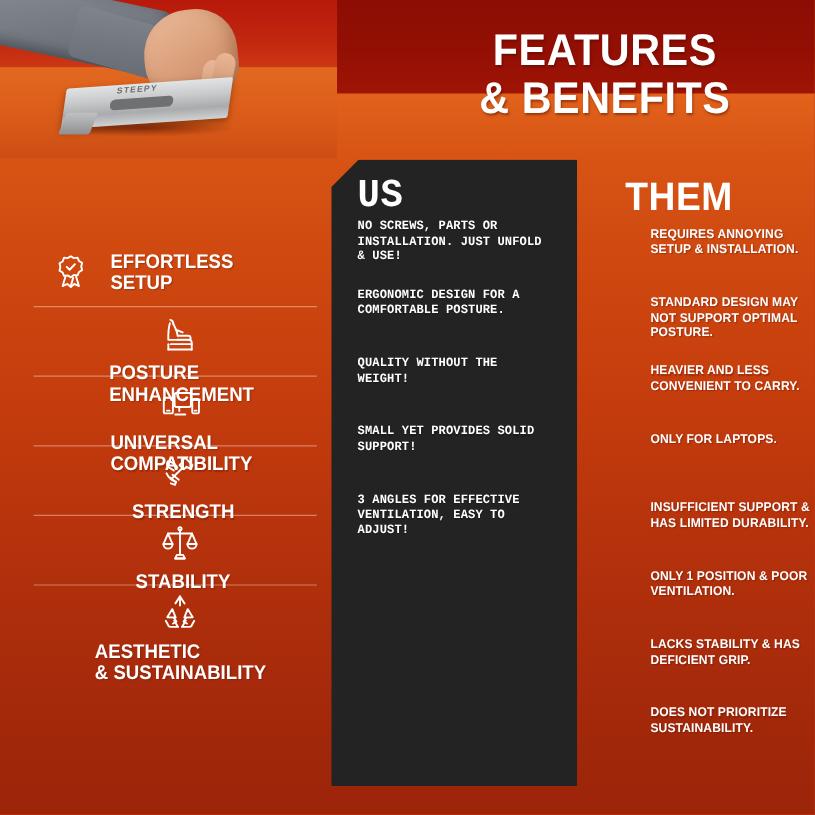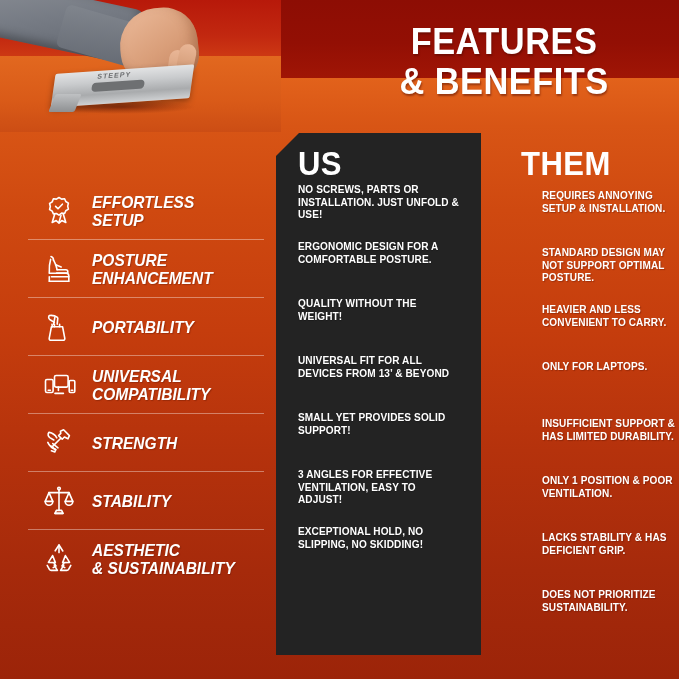--- a/index.html
+++ b/index.html
@@ -88,42 +88,43 @@
   }
   .header .line{
     color:#fff;font-weight:bold;font-size:37px;line-height:40px;
     letter-spacing:.5px;
     font-family:"Liberation Sans", sans-serif;
     transform:scaleX(.93);
     text-shadow:1px 2px 2px rgba(70,8,2,.45);
   }
   
   .features{
-    position:absolute;left:28px;top:182px;width:236px;font-style:italic;
+    position:absolute;left:28px;top:198px;width:236px;
   }
   .feature{
     position:relative;display:flex;align-items:center;height:57px;
     padding-left:8px;
   }
-  .feature + .feature{border-top:1px solid rgba(255,255,255,.38);}
+  .feature + .feature{border-top:1px solid rgba(255,255,255,.38);flex-direction:column;}
   .feature .ficon{
     width:46px;flex:0 0 46px;display:flex;align-items:center;justify-content:center;
   }
   .feature .ficon svg{display:block;}
   .feature .flabel{
     margin-left:10px;color:#fff;font-weight:bold;
     font-size:16.5px;line-height:18px;letter-spacing:0px;
     transform:scaleX(.94);transform-origin:left center;
     text-shadow:1px 1px 1px rgba(90,20,5,.35);
   }
   
   .us-panel{
     position:absolute;left:276px;top:133px;width:205px;height:522px;
     background:#232323;
     clip-path:polygon(23px 0,100% 0,100% 100%,0 100%,0 23px);
+    font-family:Liberation Mono, monospace;
   }
   .col-head{
     color:#fff;font-weight:bold;font-size:33px;line-height:34px;
     letter-spacing:.5px;transform:scaleX(.94);transform-origin:left center;
   }
   .us-head{position:absolute;left:22px;top:14px;}
   .us-items{position:absolute;left:22px;top:50px;width:172px;}
   .them-col{
     position:absolute;left:521px;top:133px;width:150px;
   }
@@ -199,39 +200,20 @@
             </g>
           </svg>
         </span>
         <span class="flabel">
           <div>POSTURE</div>
           <div>ENHANCEMENT</div>
         </span>
       </div>
       <div class="feature">
         <span class="ficon">
-          <svg width="34" height="34" viewBox="0 0 34 34">
-            <g fill="none" stroke="#fff" stroke-width="1.6" stroke-linecap="round" stroke-linejoin="round">
-     <path d="M7.5 5.5c2.8-.4 5.6.2 8 1.8"></path>
-     <path d="M7.2 5.6c-1 1.4-.6 3.2.9 4.2l4.2 2.6"></path>
-     <path d="M12.8 7.6l-1.2 6.6"></path>
-     <path d="M15.8 8.2l-.6 6"></path>
-     <path d="M10 14.4l.4 2.4"></path>
-     <path d="M9.4 16.8h11.2l2.2 11.6a1.6 1.6 0 01-1.6 1.9H8.8a1.6 1.6 0 01-1.6-1.9z"></path>
-     <path d="M12.4 16.8v-2.4"></path>
-              <path d="M17.6 16.8v-2.4"></path>
-            </g>
-          </svg>
-        </span>
-        <span class="flabel">
-          <div>PORTABILITY</div>
-        </span>
-      </div>
-      <div class="feature">
-        <span class="ficon">
           <svg width="38" height="34" viewBox="0 0 38 34">
             <g fill="none" stroke="#fff" stroke-width="1.6" stroke-linecap="round" stroke-linejoin="round">
      <rect x="5.5" y="11.5" width="7.6" height="13" rx="1.4"></rect>
      <rect x="14.5" y="7.5" width="13.6" height="11.6" rx="1.6"></rect>
      <path d="M18.4 19.1v3.4"></path>
               <path d="M15 25.4h8.4"></path>
      <rect x="29.2" y="12.5" width="5.6" height="12" rx="1.2"></rect>
      <path d="M8.2 22.2h2.2"></path>
               <path d="M31.2 22.2h1.6"></path>
             </g>
@@ -309,30 +291,24 @@
         <div class="row">
           <div class="row-text">NO SCREWS, PARTS OR INSTALLATION. JUST UNFOLD &amp; USE!</div>
         </div>
         <div class="row">
           <div class="row-text">ERGONOMIC DESIGN FOR A COMFORTABLE POSTURE.</div>
         </div>
         <div class="row">
           <div class="row-text">QUALITY WITHOUT THE WEIGHT!</div>
         </div>
         <div class="row">
-          <div class="row-text">UNIVERSAL FIT FOR ALL DEVICES FROM 13’ &amp; BEYOND</div>
-        </div>
-        <div class="row">
           <div class="row-text">SMALL YET PROVIDES SOLID SUPPORT!</div>
         </div>
         <div class="row">
           <div class="row-text">3 ANGLES FOR EFFECTIVE VENTILATION, EASY TO ADJUST!</div>
-        </div>
-        <div class="row">
-          <div class="row-text">EXCEPTIONAL HOLD, NO SLIPPING, NO SKIDDING!</div>
         </div>
       </div>
   </div>
 
   <div class="them-col">
     <div class="col-head them-head">THEM</div>
     <div class="them-items" id="them-items">
         <div class="row">
           <div class="row-text">REQUIRES ANNOYING SETUP &amp; INSTALLATION.</div>
         </div>

